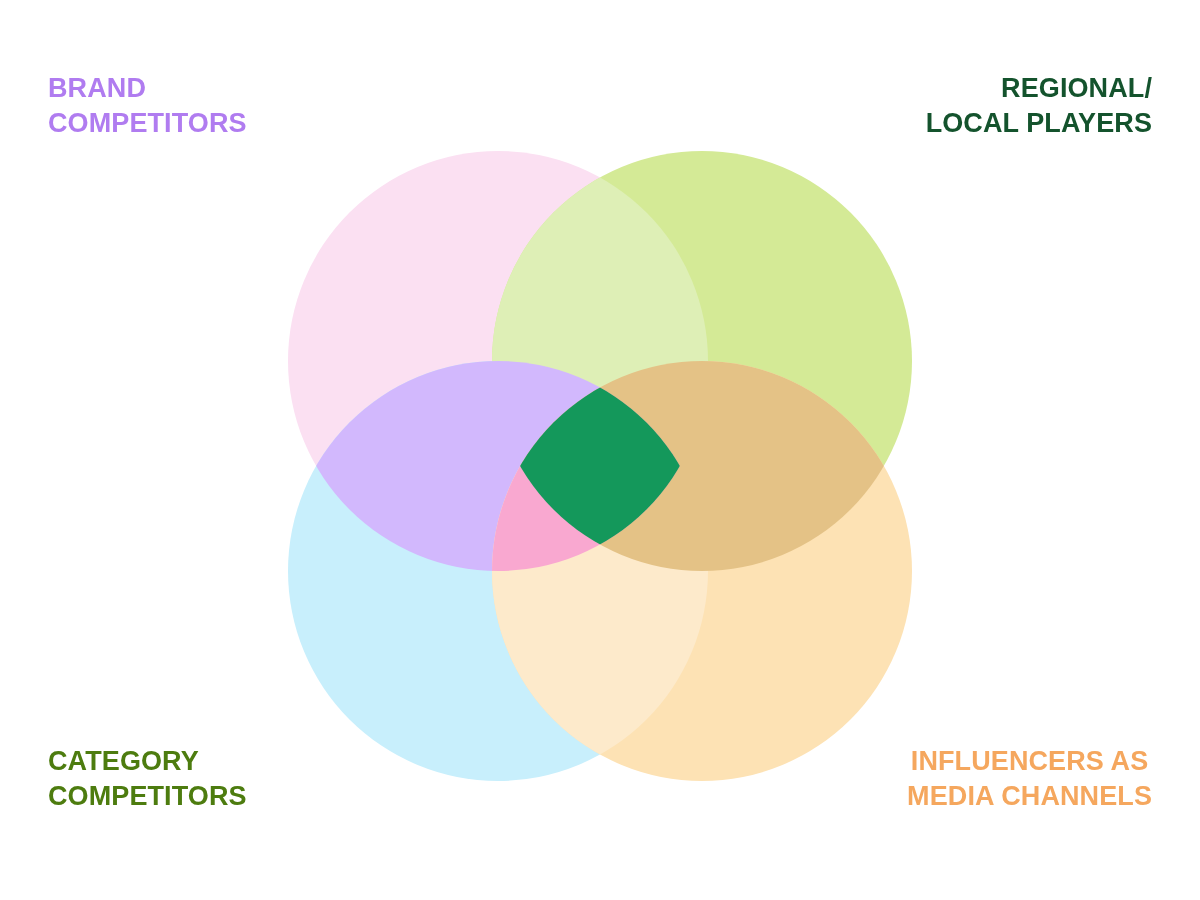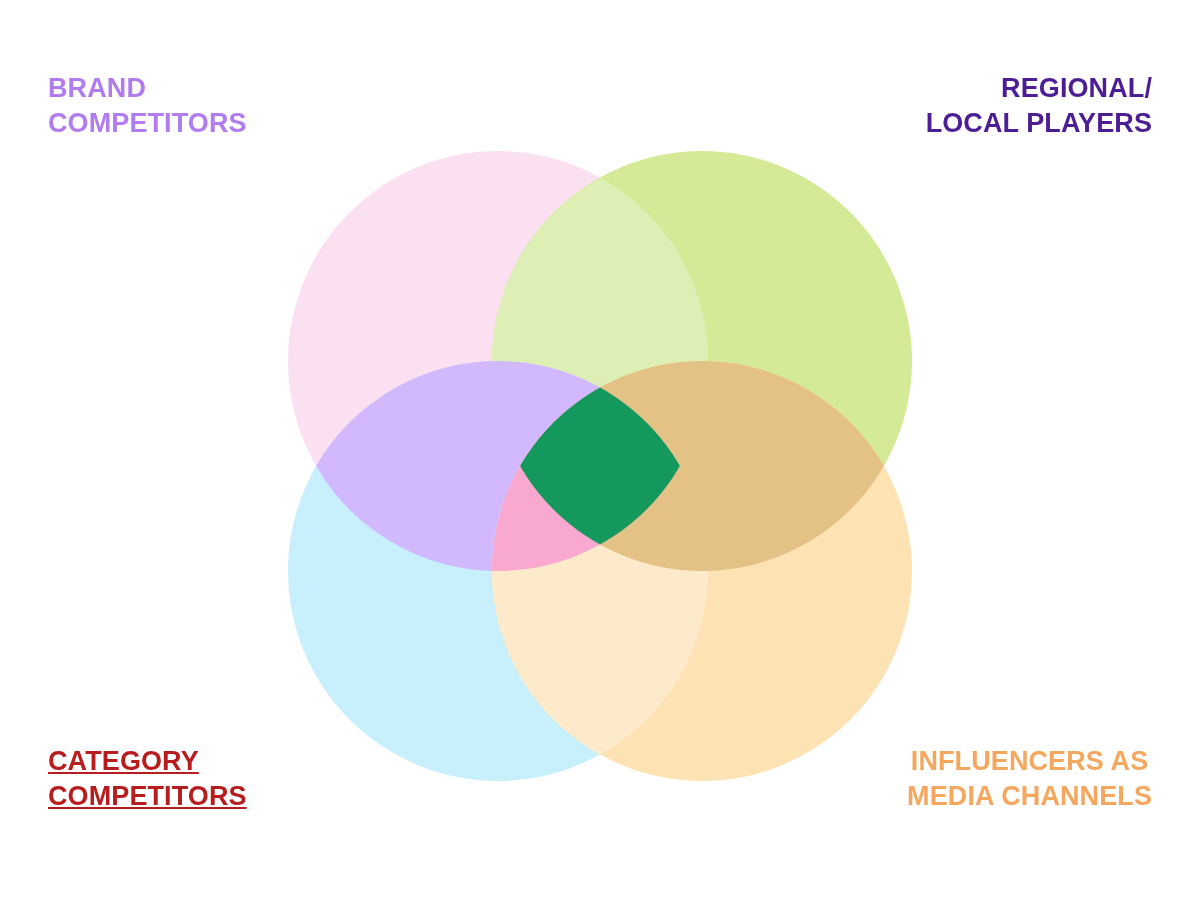--- a/index.html
+++ b/index.html
@@ -118,22 +118,22 @@
             <rect id="center-region" x="280" y="130" width="640" height="640" fill="#14985b"></rect>
           </g>
         </g>
       </g>
     </g>
   </svg>
 
   <div class="venn-label label-brand" style="color: rgb(176, 124, 240);">BRAND
 COMPETITORS</div>
 
-  <div class="venn-label label-regional" style="color: #4c1d95; text-align: right;">REGIONAL/
+  <div class="venn-label label-regional" style="color: #14532d; text-align: right;">REGIONAL/
 LOCAL PLAYERS</div>
 
-  <div class="venn-label label-category" style="color: #b91c1c; text-decoration: underline;">CATEGORY
+  <div class="venn-label label-category" style="color: #4d7c0f;">CATEGORY
 COMPETITORS</div>
 
   <div class="venn-label label-influencers" style="color: rgb(245, 167, 94);">INFLUENCERS AS
 MEDIA CHANNELS</div>
 
 </div>
 
 </body></html>

